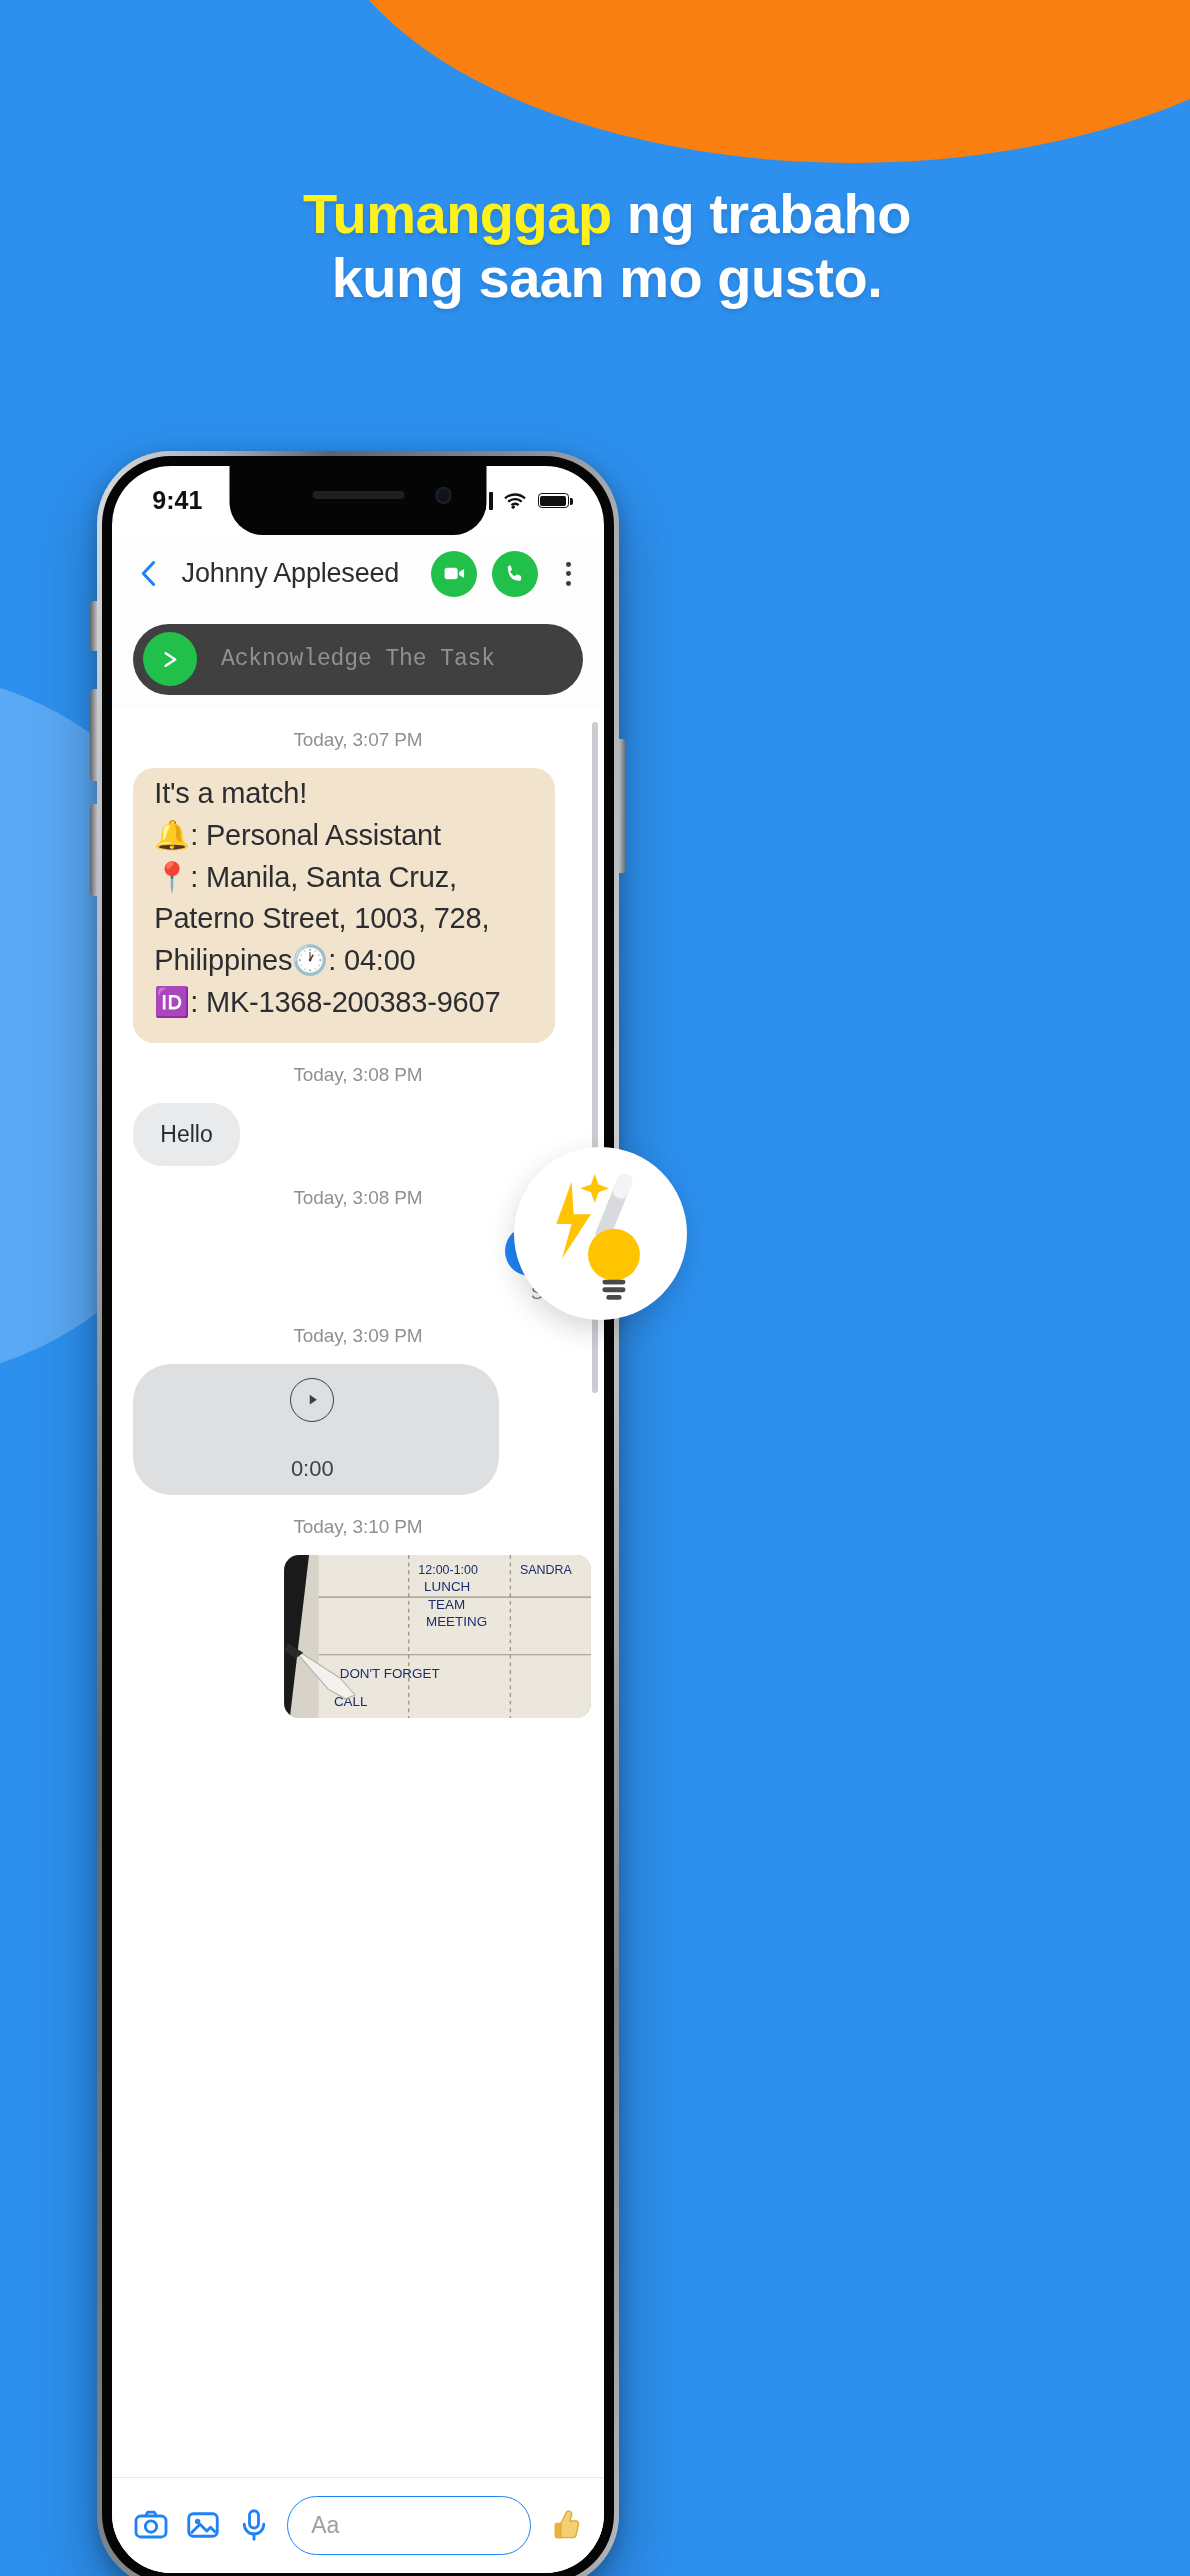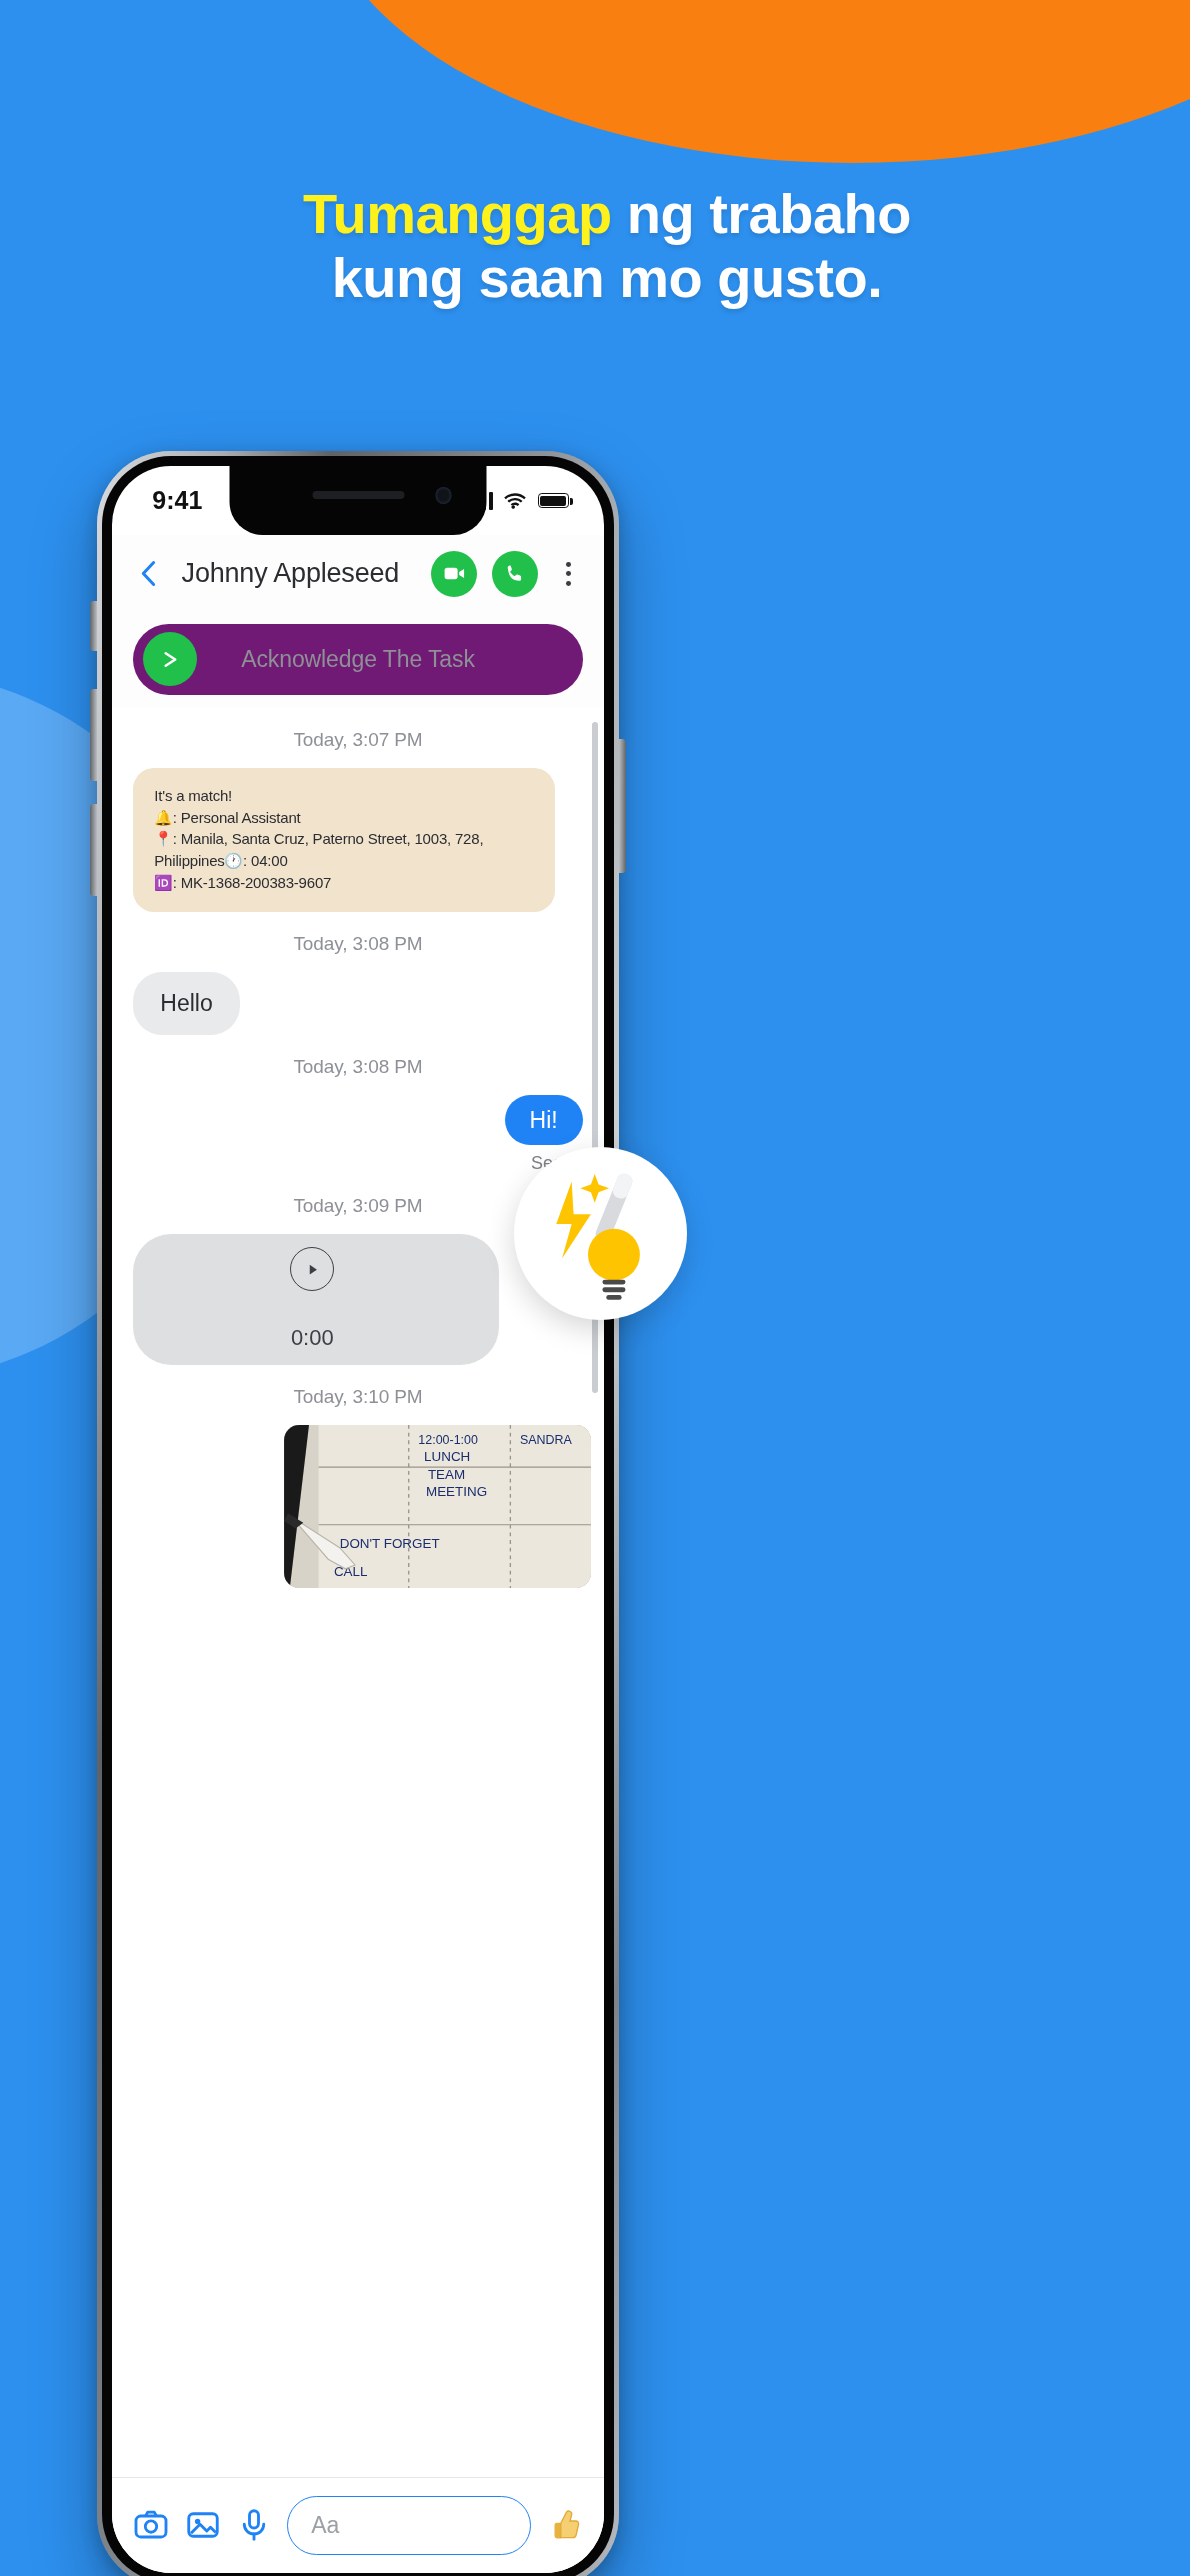--- a/index.html
+++ b/index.html
@@ -119,23 +119,24 @@
     width:46px; height:46px; border-radius:50%;
     background:#21c04a; display:flex; align-items:center; justify-content:center;
     flex:none;
   }
   #more-icon { width:29px; display:flex; flex-direction:column; align-items:center; gap:4.8px; flex:none; }
   #more-icon span{ width:4.8px;height:4.8px;border-radius:50%;background:#3a3d42;display:block;}
 
   
   #ack-wrap { padding:11.5px 21px 13.4px; background:#fdfdfd; }
   #ack-bar {
-    height:71px; border-radius:36px; background:#701a75;
+    height:71px; border-radius:36px; background:#404040;
     display:flex; align-items:center; padding:0 9.6px;
     position:relative;
+    font-family:Liberation Mono, monospace;
   }
   #ack-play {
     width:54px;height:54px;border-radius:50%;background:#21c04a;
     display:flex;align-items:center;justify-content:center;flex:none;
   }
   #ack-label {
     flex:1; text-align:center; font-size:23px; color:#8e9096;
     margin-right:54px; letter-spacing:-0.1px;
   }
 
@@ -146,22 +147,22 @@
     background:#ffffff;
     padding:0 21px;
     overflow:hidden;
   }
   .ts {
     text-align:center; font-size:19px; color:#8d9096;
     margin:21px 0 17px; letter-spacing:-0.1px;
   }
   .bubble-match {
     background:#f2e3cd; border-radius:21px;
-    padding:17px 21px 19px; max-width:422px;
-    font-size:15px; line-height:1.44; color:#2b2d31;
+    padding:5px 21px 19px; max-width:422px;
+    font-size:29px; line-height:1.44; color:#2b2d31;
     letter-spacing:-0.2px;
   }
   .bubble-in {
     display:inline-block; background:#e9eaec; border-radius:29px;
     padding:18px 27px; font-size:23px; color:#2b2d31;
   }
   .row-out { display:flex; justify-content:flex-end; }
   .bubble-out {
     display:inline-block; background:#1f83f5; color:#fff;
     border-radius:25px; padding:11.5px 25px; font-size:23px;

